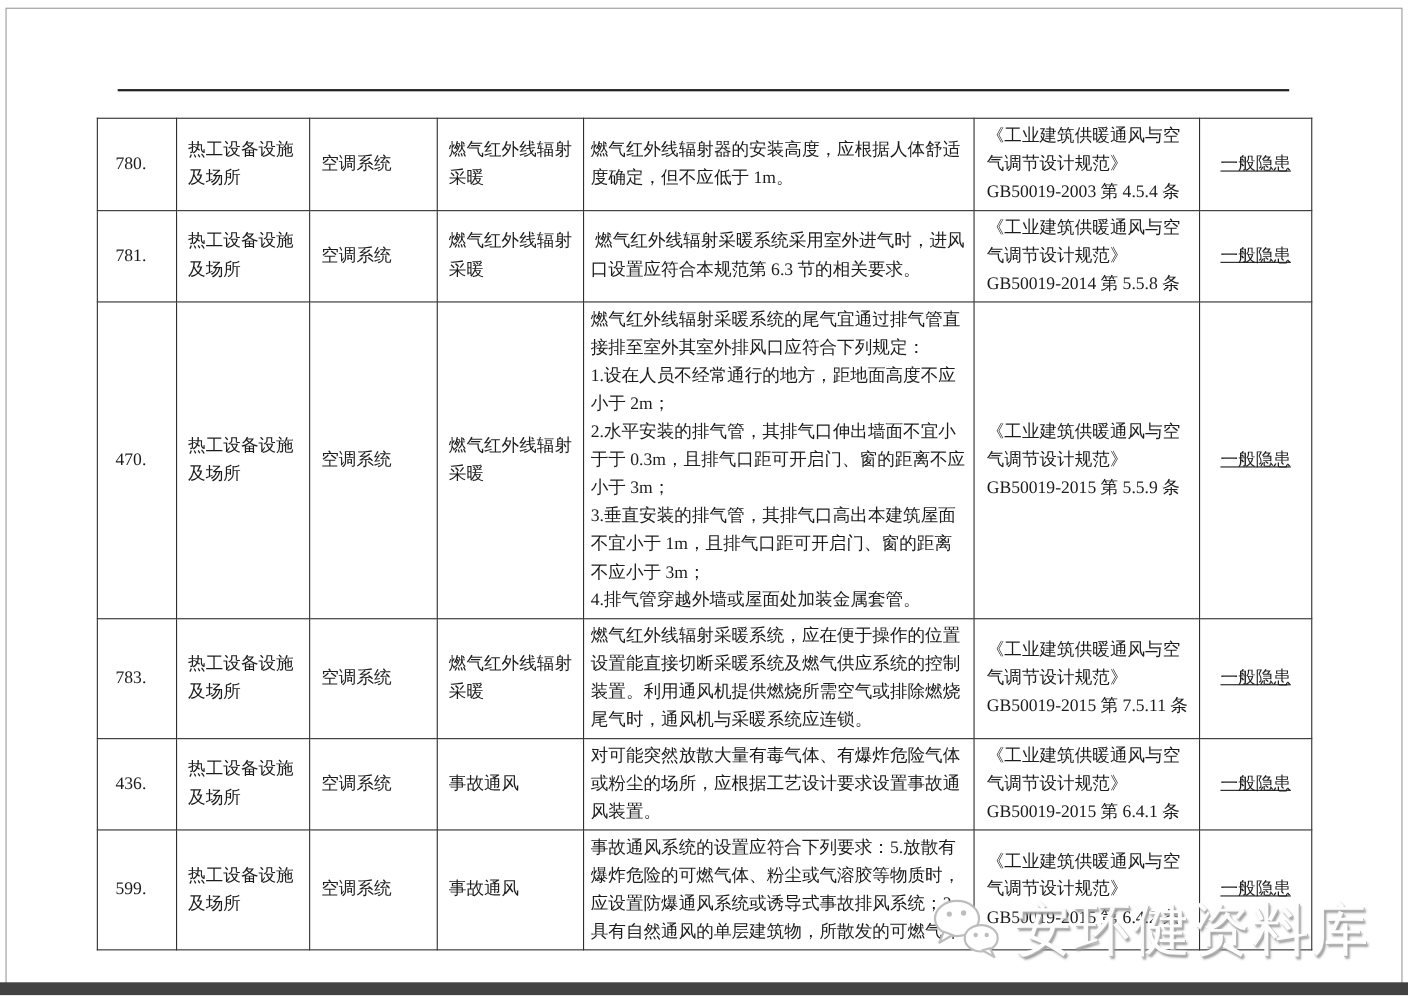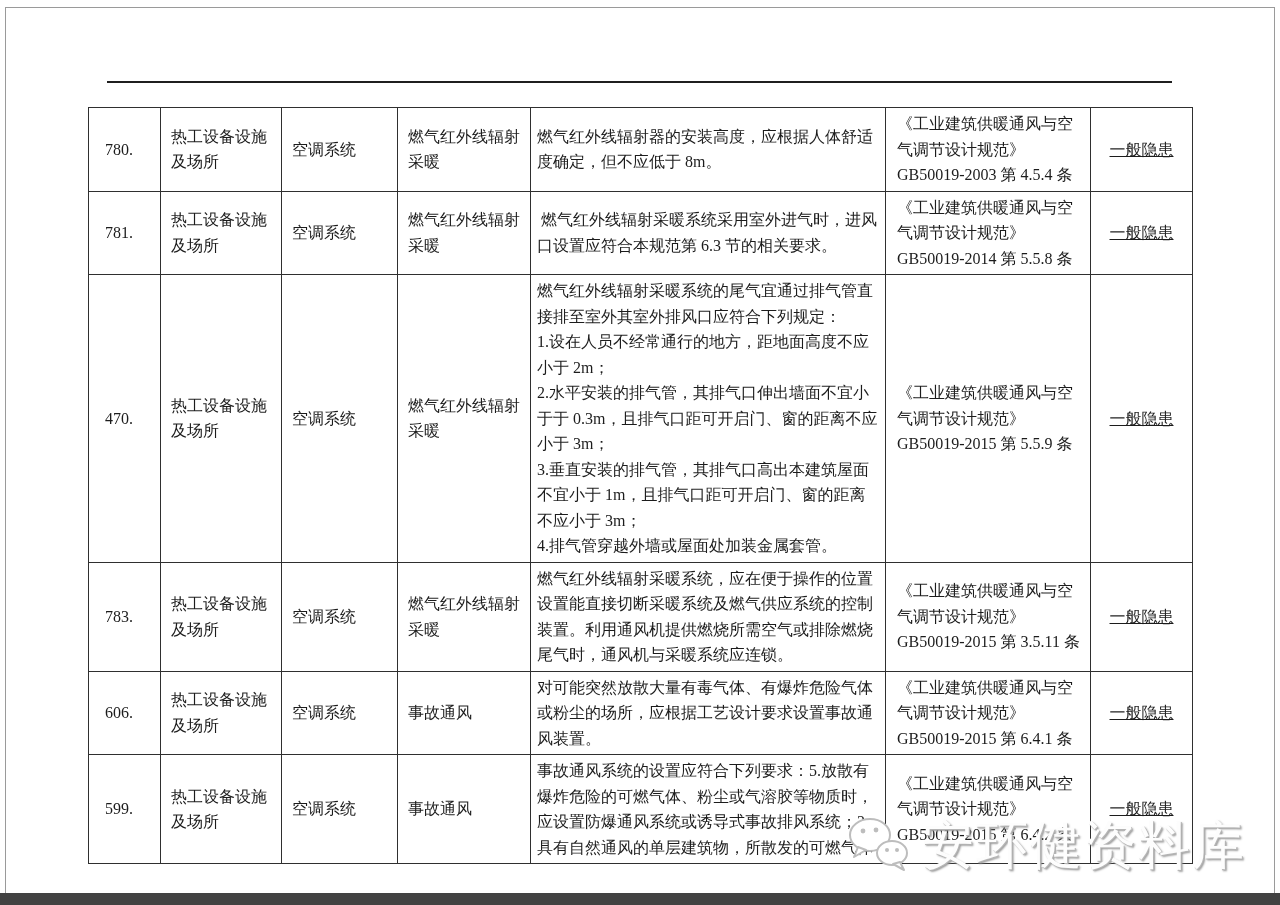--- a/index.html
+++ b/index.html
@@ -77,21 +77,21 @@
         <col style="width:355px">
         <col style="width:205px">
       <col style="width:102px">
     </colgroup>
     <tbody>
       <tr>
         <td class="c-no">780.</td>
         <td class="c-cat">热工设备设施及场所</td>
         <td class="c-sys">空调系统</td>
         <td class="c-item">燃气红外线辐射采暖</td>
-        <td class="c-desc">燃气红外线辐射器的安装高度，应根据人体舒适度确定，但不应低于 8m。</td>
+        <td class="c-desc">燃气红外线辐射器的安装高度，应根据人体舒适度确定，但不应低于 1m。</td>
         <td class="c-ref">
           <div>《工业建筑供暖通风与空气调节设计规范》</div>
           <div>GB50019-2003 第 4.5.4 条</div>
         </td>
         <td class="c-level">一般隐患</td>
       </tr>
       <tr>
         <td class="c-no">781.</td>
         <td class="c-cat">热工设备设施及场所</td>
         <td class="c-sys">空调系统</td>
@@ -120,26 +120,26 @@
         <td class="c-level">一般隐患</td>
       </tr>
       <tr>
         <td class="c-no">783.</td>
         <td class="c-cat">热工设备设施及场所</td>
         <td class="c-sys">空调系统</td>
         <td class="c-item">燃气红外线辐射采暖</td>
         <td class="c-desc">燃气红外线辐射采暖系统，应在便于操作的位置设置能直接切断采暖系统及燃气供应系统的控制装置。利用通风机提供燃烧所需空气或排除燃烧尾气时，通风机与采暖系统应连锁。</td>
         <td class="c-ref">
           <div>《工业建筑供暖通风与空气调节设计规范》</div>
-          <div>GB50019-2015 第 3.5.11 条</div>
+          <div>GB50019-2015 第 7.5.11 条</div>
         </td>
         <td class="c-level">一般隐患</td>
       </tr>
       <tr>
-        <td class="c-no">606.</td>
+        <td class="c-no">436.</td>
         <td class="c-cat">热工设备设施及场所</td>
         <td class="c-sys">空调系统</td>
         <td class="c-item">事故通风</td>
         <td class="c-desc">对可能突然放散大量有毒气体、有爆炸危险气体或粉尘的场所，应根据工艺设计要求设置事故通风装置。</td>
         <td class="c-ref">
           <div>《工业建筑供暖通风与空气调节设计规范》</div>
           <div>GB50019-2015 第 6.4.1 条</div>
         </td>
         <td class="c-level">一般隐患</td>
       </tr>

